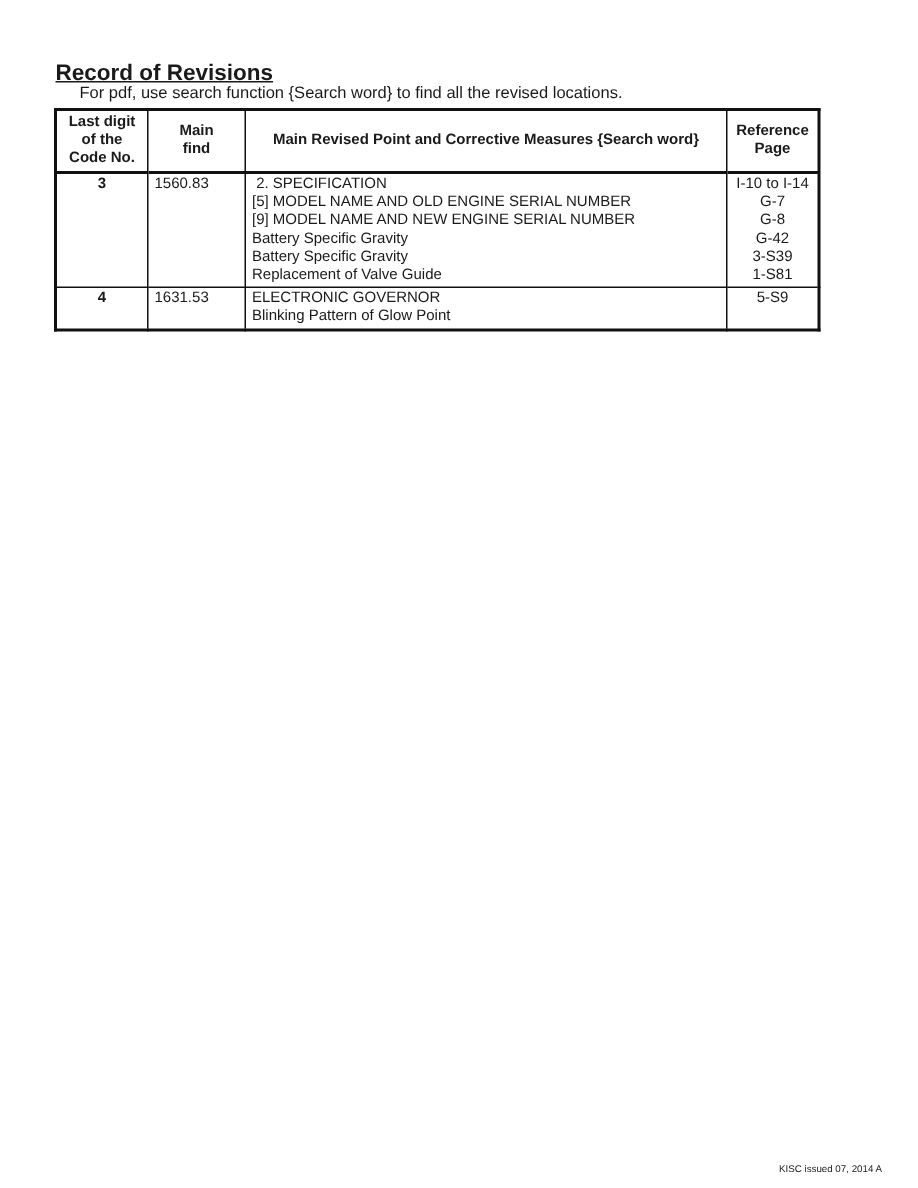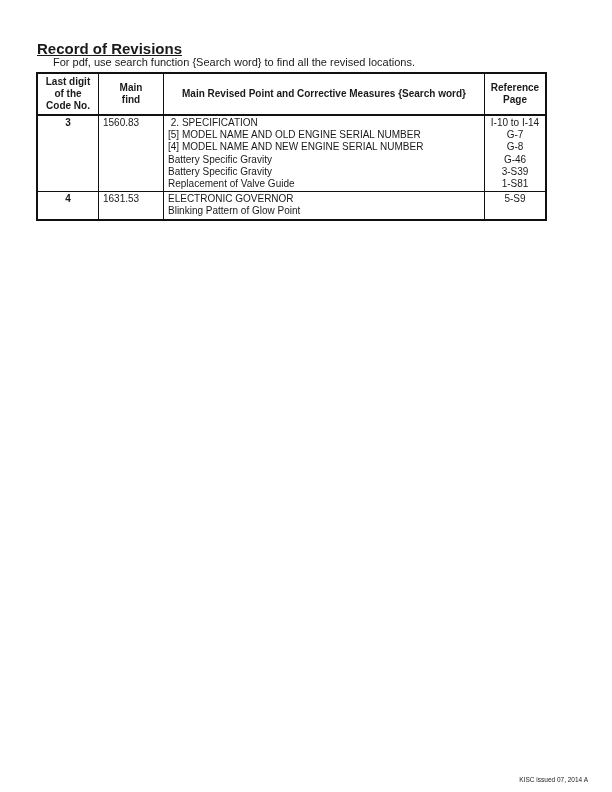--- a/index.html
+++ b/index.html
@@ -55,30 +55,30 @@
       </th>
     </tr>
   </thead>
   <tbody>
     <tr>
       <td class="c1">3</td>
       <td class="c2">1560.83</td>
       <td>
         <span class="line" style="white-space:pre"> 2. SPECIFICATION</span>
         <span class="line">[5] MODEL NAME AND OLD ENGINE SERIAL NUMBER</span>
-        <span class="line">[4] MODEL NAME AND NEW ENGINE SERIAL NUMBER</span>
+        <span class="line">[9] MODEL NAME AND NEW ENGINE SERIAL NUMBER</span>
         <span class="line">Battery Specific Gravity</span>
         <span class="line">Battery Specific Gravity</span>
         <span class="line">Replacement of Valve Guide</span>
       </td>
       <td class="c4">
         <span class="line">I-10 to I-14</span>
         <span class="line">G-7</span>
         <span class="line">G-8</span>
-        <span class="line">G-46</span>
+        <span class="line">G-42</span>
         <span class="line">3-S39</span>
         <span class="line">1-S81</span>
       </td>
     </tr>
     <tr>
       <td class="c1">4</td>
       <td class="c2">1631.53</td>
       <td>
         <span class="line">ELECTRONIC GOVERNOR</span>
         <span class="line">Blinking Pattern of Glow Point</span>

